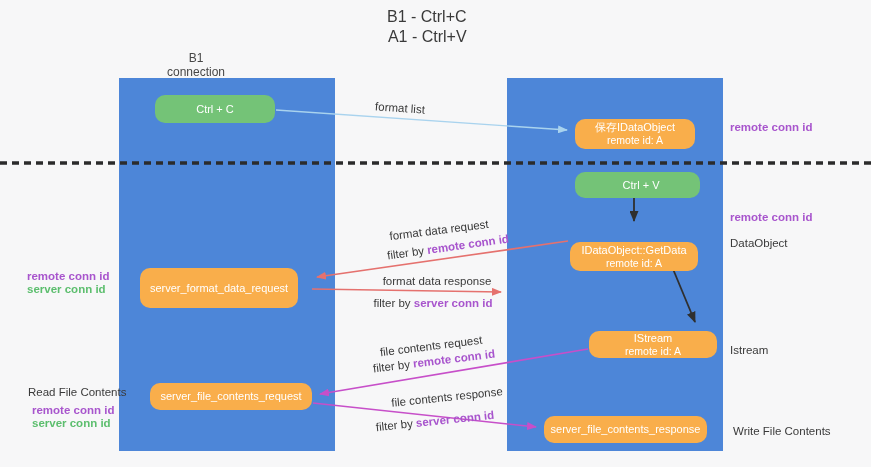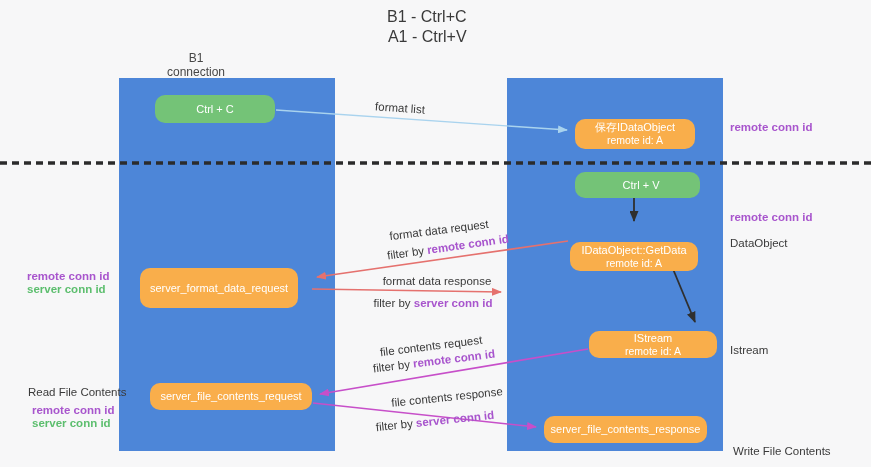--- a/index.html
+++ b/index.html
@@ -120,21 +120,21 @@
   </div>
   <div class="clabel" style="left:447px;top:397px;--r:-6deg;">file contents response</div>
   <div class="clabel" style="left:435px;top:421px;--r:-6deg;">
     <span>filter by </span><span class="purple">server conn id</span>
   </div>
 
   <div class="sideblock purple" style="left:730px;top:121px;">remote conn id</div>
   <div class="sideblock purple" style="left:730px;top:211px;">remote conn id</div>
   <div class="sideblock" style="left:730px;top:237px;color:#3a3a3a;">DataObject</div>
   <div class="sideblock" style="left:730px;top:344px;color:#3a3a3a;">Istream</div>
-  <div class="sideblock" style="left:733px;top:445px;color:#3a3a3a;">Write File Contents</div>
+  <div class="sideblock" style="left:733px;top:425px;color:#3a3a3a;">Write File Contents</div>
 
   <div class="sideblock" style="left:27px;top:270px;">
     <div class="purple">remote conn id</div>
     <div class="greentxt">server conn id</div>
   </div>
   <div class="sideblock" style="left:28px;top:386px;color:#3a3a3a;">Read File Contents</div>
   <div class="sideblock" style="left:32px;top:404px;">
     <div class="purple">remote conn id</div>
     <div class="greentxt">server conn id</div>
   </div>

